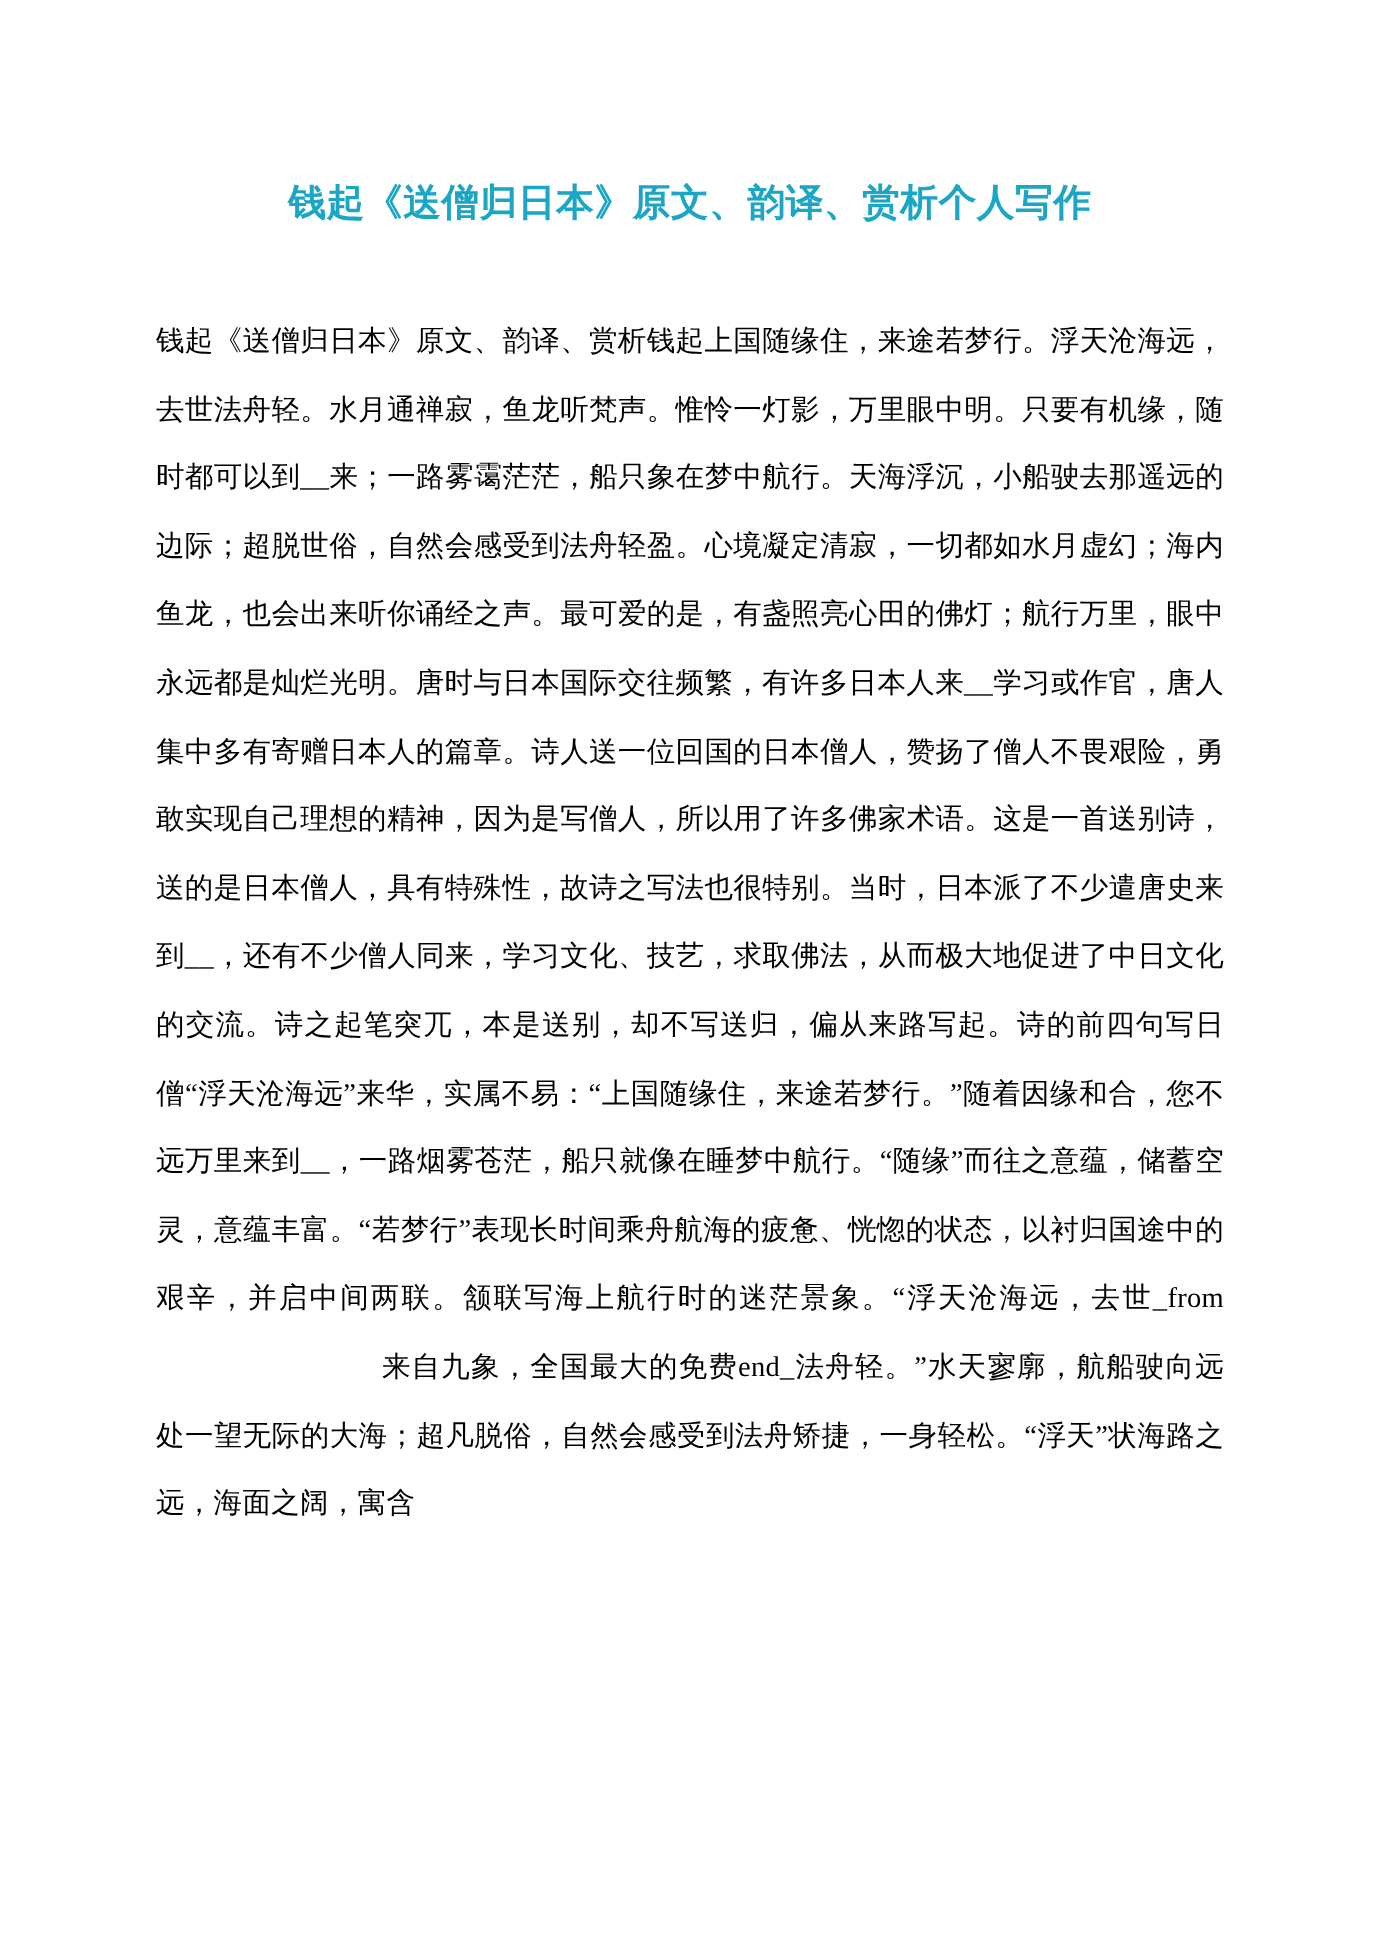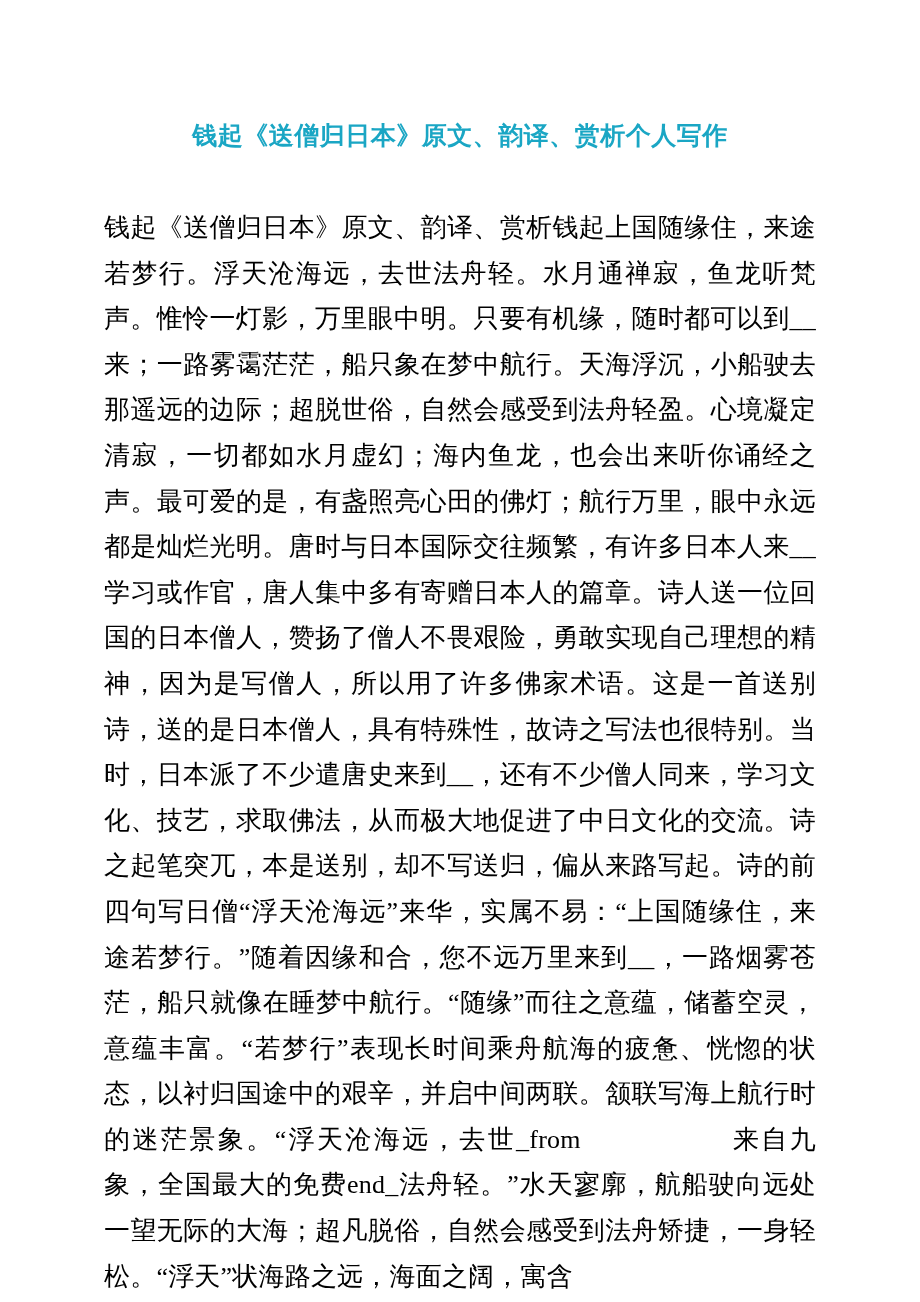--- a/index.html
+++ b/index.html
@@ -38,21 +38,21 @@
     line-height: 34px;
   }
   .body-block {
     position: absolute;
     top: 205px;
     left: 104px;
     width: 712px;
   }
   .para {
     margin: 0;
-    font-size: 26px;
+    font-size: 19px;
     line-height: 45.6px;
     text-align: justify;
     text-justify: inter-ideograph;
     color: #000000;
     letter-spacing: 0.2px;
   }
   .para .seg {
     white-space: normal;
   }
   .gap-inline {

